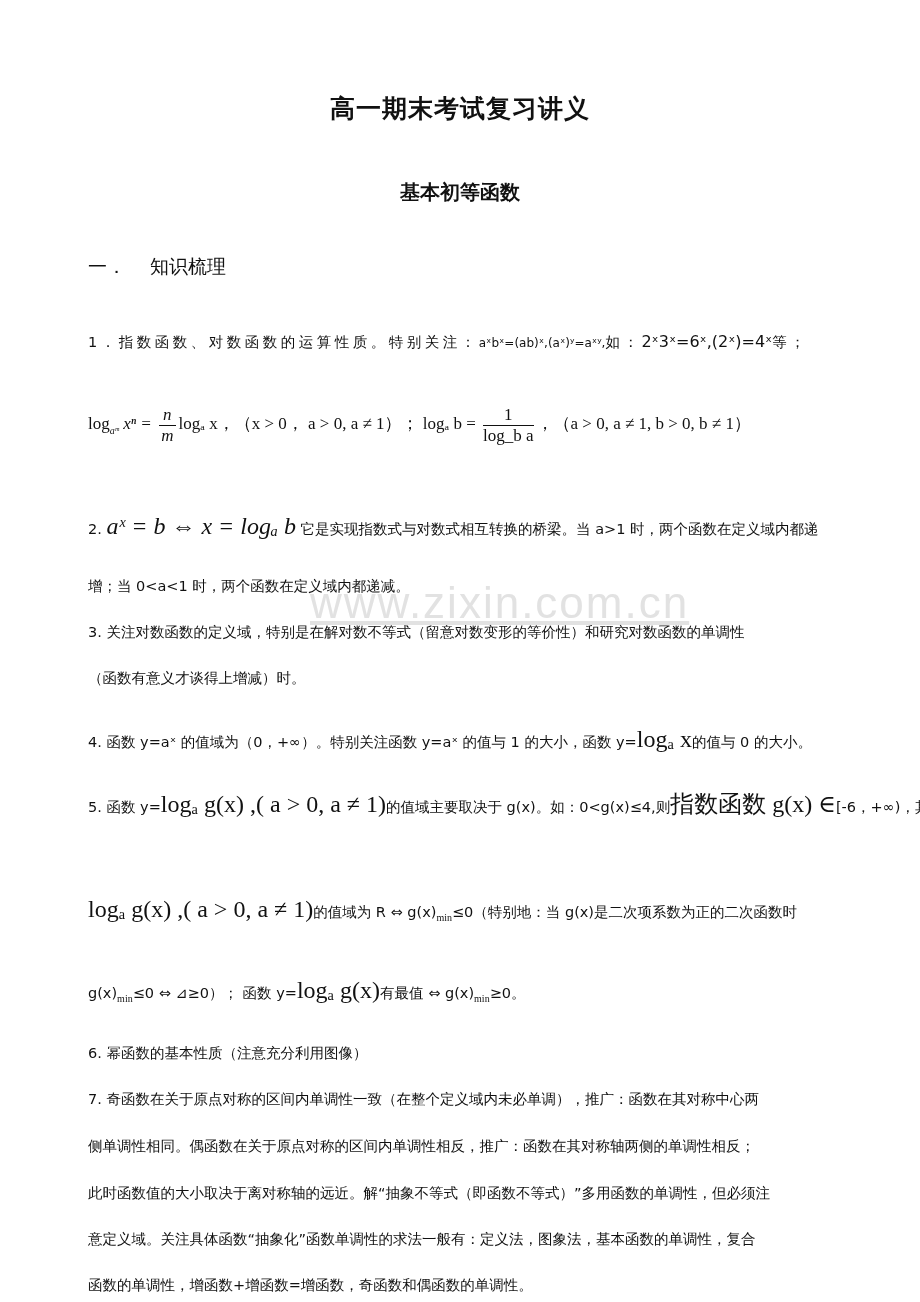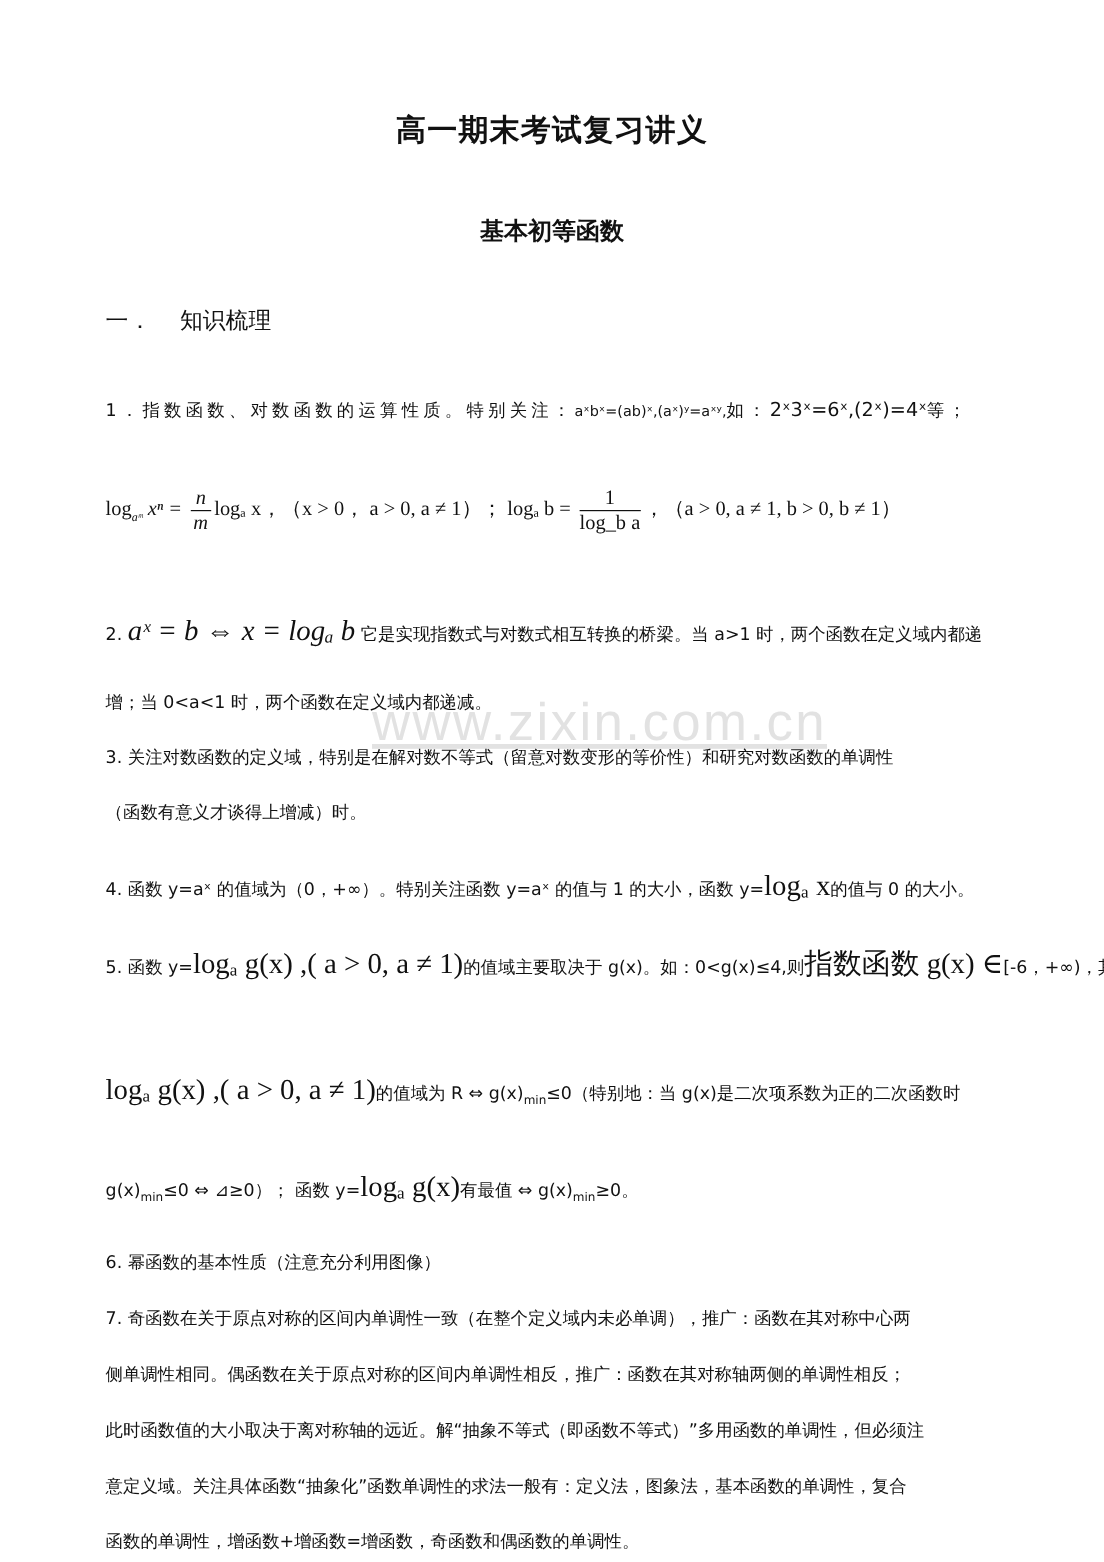--- a/index.html
+++ b/index.html
@@ -8,21 +8,21 @@
   .page { position:absolute; left:0; top:0; width:920px; height:1302px; }
   .title { position:absolute; left:0; width:920px; top:92px; text-align:center;
            font-size:25px; font-weight:bold; letter-spacing:1px; }
   .subtitle { position:absolute; left:0; width:920px; top:146px; text-align:center;
               font-size:20px; font-weight:bold; }
   .section { position:absolute; left:88px; top:194px; font-size:19px; }
   .section .num { display:inline-block; width:62px; }
   .line { position:absolute; left:88px; width:752px; font-size:14.5px; white-space:nowrap; line-height:22px; }
   .math { font-family:"Liberation Serif","DejaVu Serif",serif; font-size:24px; }
   .mi { font-style:italic; }
-  sub, sup { font-size:10px; }
+  sub, sup { font-size:10px;font-family:Liberation Serif, serif; }
   .frac { display:inline-block; vertical-align:middle; text-align:center; margin:0 3px; }
   .frac span { display:block; line-height:20px; }
   .frac .top { border-bottom:1px solid #111; padding:0 4px; }
   .watermark { position:absolute; left:310px; top:578px; font-size:44px; color:#e2e2e2;
                font-family:"Liberation Sans",sans-serif; letter-spacing:2px; z-index:0;text-decoration:underline; }
   .fg { position:relative; z-index:1; }
   .spaced { letter-spacing:3.5px; }
 </style>
 </head>
 <body>

